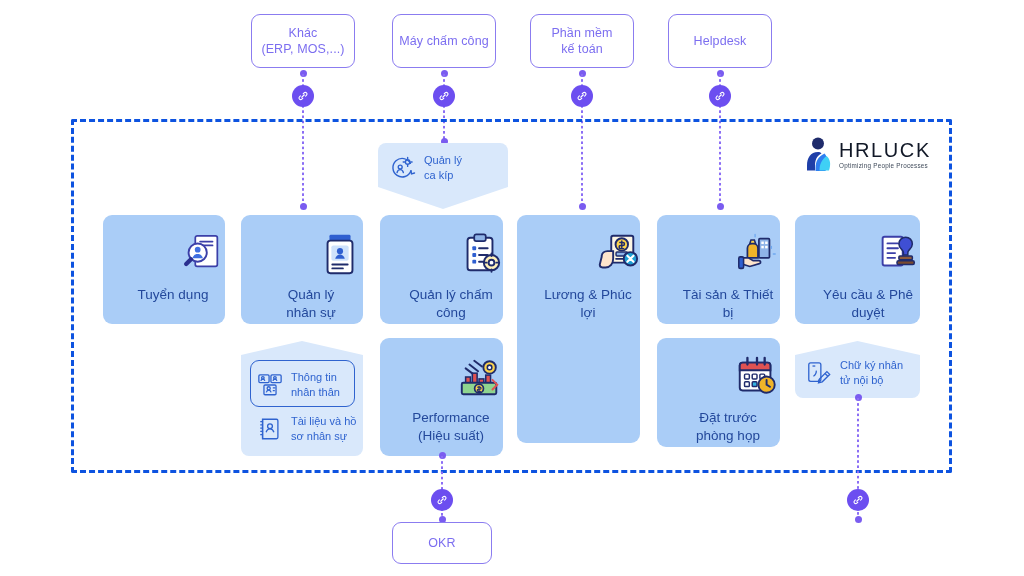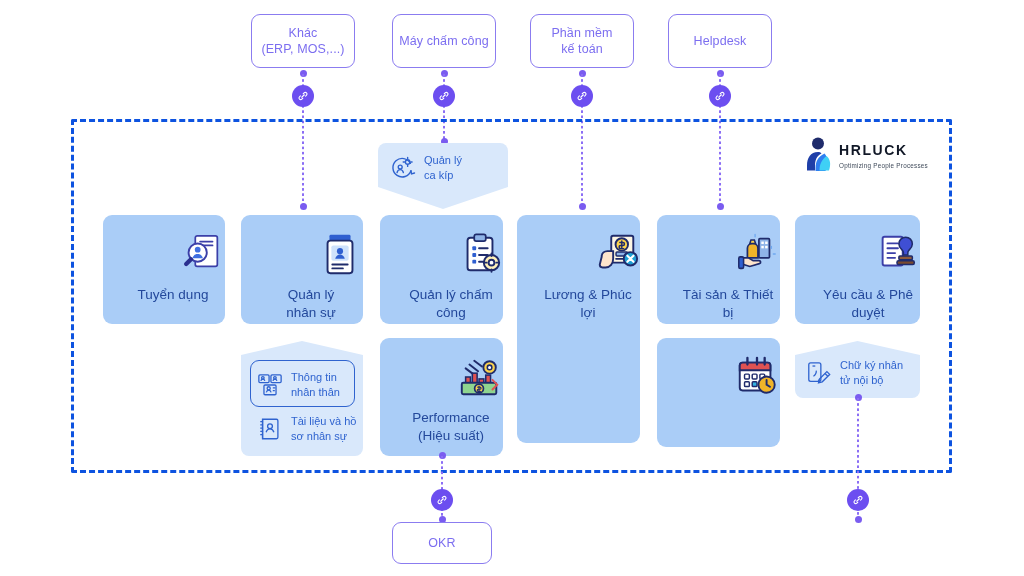--- a/index.html
+++ b/index.html
@@ -90,21 +90,21 @@
   .linkbadge {
     position: absolute; width: 22px; height: 22px;
     border-radius: 50%; background: #6c4ef0;
     display: flex; align-items: center; justify-content: center;
   }
 
   
   .logo { position: absolute; display: flex; align-items: center; gap: 7px; }
   .logo .wordmark { display: flex; flex-direction: column; }
   .logo .brand {
-    font-size: 14px; font-weight: bold; color: #111827;
+    font-size: 20px; font-weight: normal; color: #111827;
     letter-spacing: 1.6px; line-height: 20px;
   }
   .logo .tag {
     font-size: 6.3px; color: #3f4a5a; letter-spacing: .25px;
     line-height: 9px; margin-top: 1px;
   }
 </style>
 </head>
 <body>
 
@@ -394,20 +394,24 @@
       <g fill="none" stroke="#1f2b6b" stroke-width="1.5">
         <rect x="11" y="21" width="5" height="5" rx="1"></rect>
         <rect x="19" y="21" width="5" height="5" rx="1"></rect>
         <rect x="27" y="21" width="5" height="5" rx="1"></rect>
         <rect x="11" y="29" width="5" height="5" rx="1"></rect>
       </g>
       <rect x="19" y="29" width="5" height="5" rx="1" fill="#34b3e0" stroke="#1f2b6b" stroke-width="1.5"></rect>
       <circle cx="34" cy="32" r="8.5" fill="#f0b429" stroke="#1f2b6b" stroke-width="2"></circle>
       <path d="M34 27v5l3.5 2.2" stroke="#1f2b6b" stroke-width="2" fill="none" stroke-linecap="round"></path>
     </svg>
+    <div class="label">
+      <div>Đặt trước</div>
+      <div>phòng họp</div>
+    </div>
   </div>
 
   <div class="pent up rounded-up" style="left:795px; top:341px; width:125px; height:57px;"></div>
   <div class="subrow" style="left:806px; top:358px; width:108px;">
     <svg class="ico" viewBox="0 0 28 28">
       <g fill="none" stroke="#2f63cf" stroke-width="1.4">
         <rect x="3" y="3" width="13" height="20" rx="2"></rect>
         <path d="M7 6.5h3"></path>
         <path d="M8 17.5c2-1 3.5-4 3-6"></path>
         <path d="M14.5 20.5l8-8 3 3-8 8-4 1z"></path>

